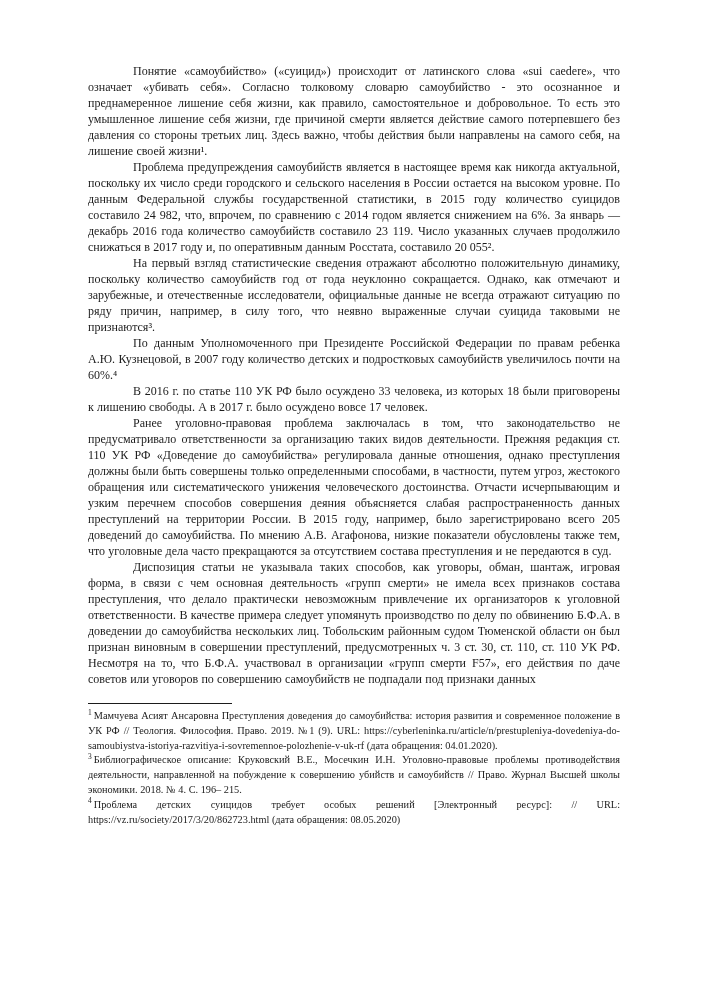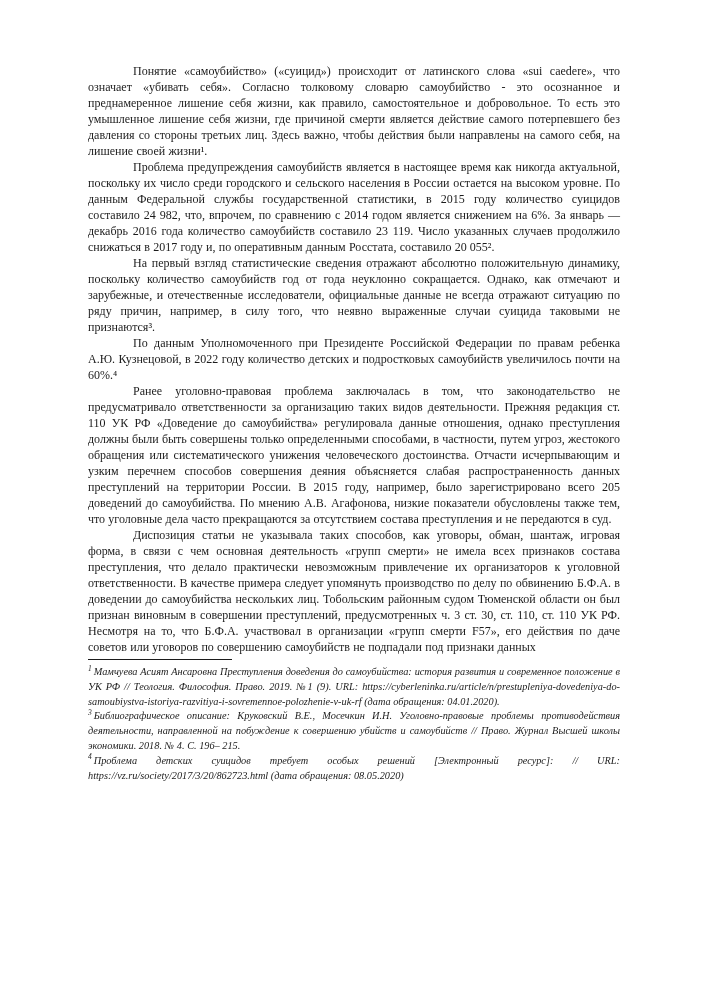--- a/index.html
+++ b/index.html
@@ -16,21 +16,21 @@
     padding: 63px 88px 0 88px;
     position: relative;
   }
   .body-text p {
     font-size: 12px;
     line-height: 16px;
     text-align: justify;
     text-indent: 45px;
     word-spacing: 0.02em;
   }
-  .footnotes { margin-top: 4px; font-style: italic; }
+  .footnotes { margin-top: 16px; }
   .fn-sep {
     width: 144px;
     border-top: 1.5px solid #1b1b1b;
     margin-bottom: 5px;
   }
   .footnotes p {
     font-size: 10.3px;
     line-height: 14.8px;
     text-align: justify;
     overflow-wrap: anywhere;
@@ -43,21 +43,22 @@
 </style>
 </head>
 <body>
 
 <div class="page">
 
   <div class="body-text">
     <p>Понятие «самоубийство» («суицид») происходит от латинского слова «sui caedere», что означает «убивать себя». Согласно толковому словарю самоубийство - это осознанное и преднамеренное лишение себя жизни, как правило, самостоятельное и добровольное. То есть это умышленное лишение себя жизни, где причиной смерти является действие самого потерпевшего без давления со стороны третьих лиц. Здесь важно, чтобы действия были направлены на самого себя, на лишение своей жизни¹.</p>
     <p>Проблема предупреждения самоубийств является в настоящее время как никогда актуальной, поскольку их число среди городского и сельского населения в России остается на высоком уровне. По данным Федеральной службы государственной статистики, в 2015 году количество суицидов составило 24 982, что, впрочем, по сравнению с 2014 годом является снижением на 6%. За январь — декабрь 2016 года количество самоубийств составило 23 119. Число указанных случаев продолжило снижаться в 2017 году и, по оперативным данным Росстата, составило 20 055².</p>
     <p>На первый взгляд статистические сведения отражают абсолютно положительную динамику, поскольку количество самоубийств год от года неуклонно сокращается. Однако, как отмечают и зарубежные, и отечественные исследователи, официальные данные не всегда отражают ситуацию по ряду причин, например, в силу того, что неявно выраженные случаи суицида таковыми не признаются³.</p>
-    <p>По данным Уполномоченного при Президенте Российской Федерации по правам ребенка А.Ю. Кузнецовой, в 2022 году количество детских и подростковых самоубийств увеличилось почти на 60%.⁴</p>
+    <p>По данным Уполномоченного при Президенте Российской Федерации по правам ребенка А.Ю. Кузнецовой, в 2007 году количество детских и подростковых самоубийств увеличилось почти на 60%.⁴</p>
+    <p>В 2016 г. по статье 110 УК РФ было осуждено 33 человека, из которых 18 были приговорены к лишению свободы. А в 2017 г. было осуждено вовсе 17 человек.</p>
     <p>Ранее уголовно-правовая проблема заключалась в том, что законодательство не предусматривало ответственности за организацию таких видов деятельности. Прежняя редакция ст. 110 УК РФ «Доведение до самоубийства» регулировала данные отношения, однако преступления должны были быть совершены только определенными способами, в частности, путем угроз, жестокого обращения или систематического унижения человеческого достоинства. Отчасти исчерпывающим и узким перечнем способов совершения деяния объясняется слабая распространенность данных преступлений на территории России. В 2015 году, например, было зарегистрировано всего 205 доведений до самоубийства. По мнению А.В. Агафонова, низкие показатели обусловлены также тем, что уголовные дела часто прекращаются за отсутствием состава преступления и не передаются в суд.</p>
     <p>Диспозиция статьи не указывала таких способов, как уговоры, обман, шантаж, игровая форма, в связи с чем основная деятельность «групп смерти» не имела всех признаков состава преступления, что делало практически невозможным привлечение их организаторов к уголовной ответственности. В качестве примера следует упомянуть производство по делу по обвинению Б.Ф.А. в доведении до самоубийства нескольких лиц. Тобольским районным судом Тюменской области он был признан виновным в совершении преступлений, предусмотренных ч. 3 ст. 30, ст. 110, ст. 110 УК РФ. Несмотря на то, что Б.Ф.А. участвовал в организации «групп смерти F57», его действия по даче советов или уговоров по совершению самоубийств не подпадали под признаки данных</p>
   </div>
 
   <div class="footnotes">
     <div class="fn-sep"></div>
 
     <p><sup>1</sup><span>Мамчуева Асият Ансаровна Преступления доведения до самоубийства: история развития и современное положение в УК РФ // Теология. Философия. Право. 2019. №1 (9). URL: https://cyberleninka.ru/article/n/prestupleniya-dovedeniya-do-samoubiystva-istoriya-razvitiya-i-sovremennoe-polozhenie-v-uk-rf (дата обращения: 04.01.2020).</span></p>
 
 

